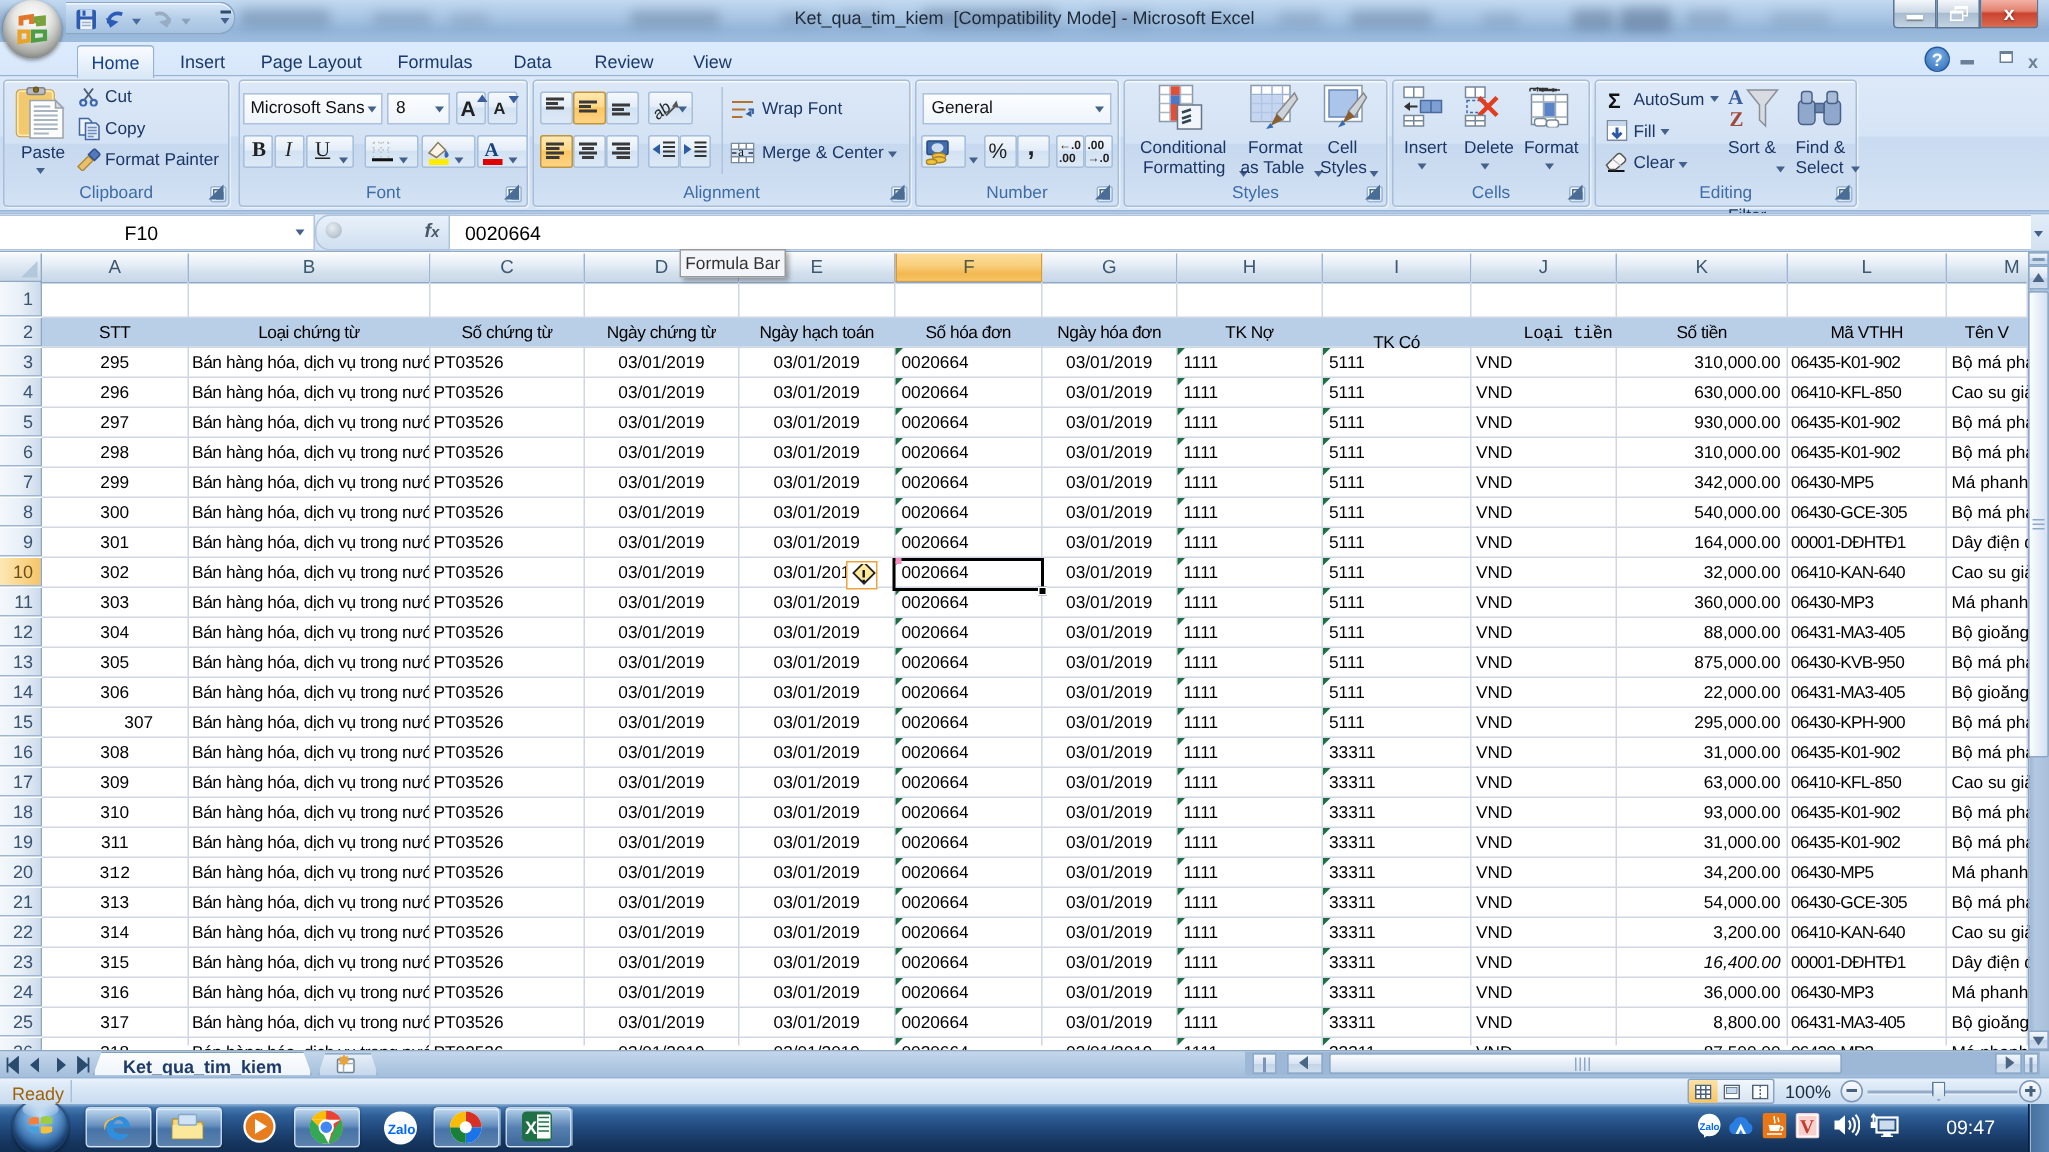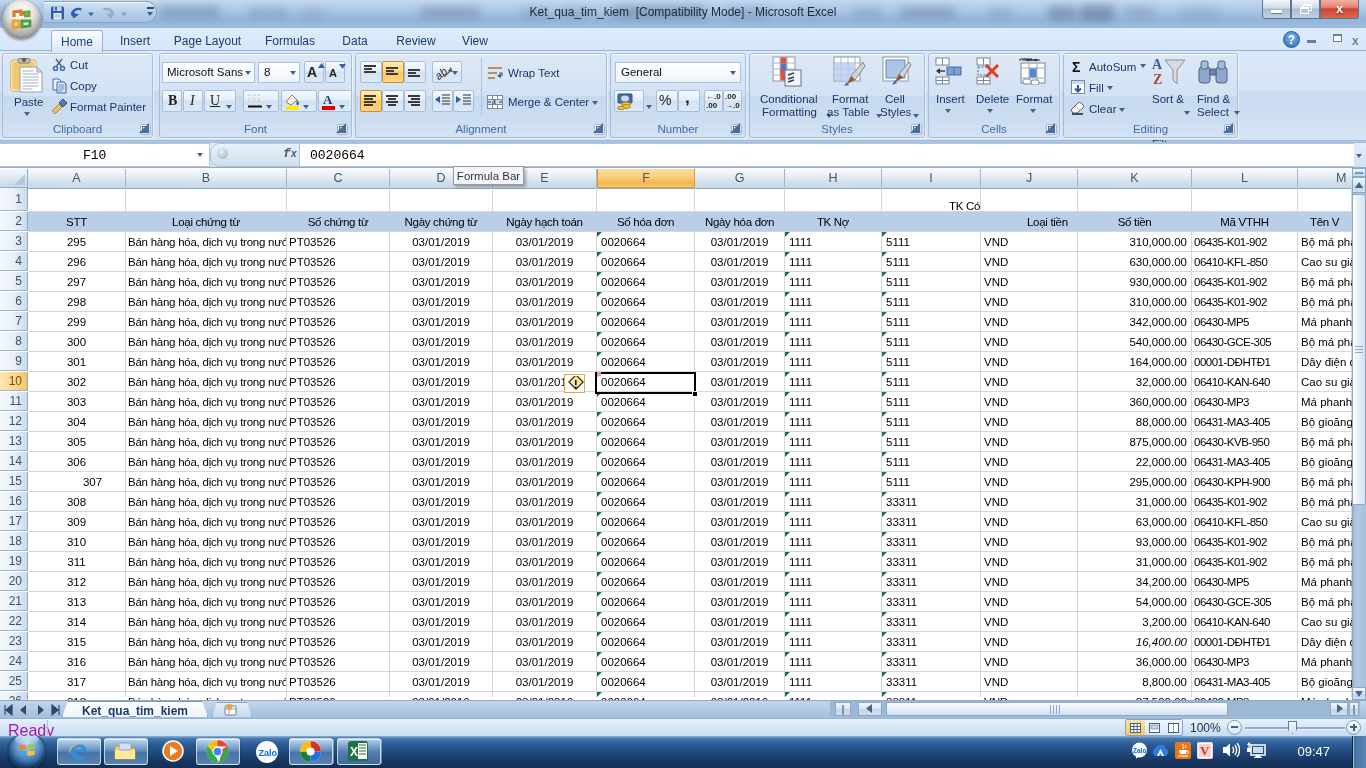--- a/index.html
+++ b/index.html
@@ -49,21 +49,21 @@
  background:linear-gradient(180deg,#f5f9fd 0%,#e4edf8 45%,#d3e2f2 50%,#dde9f6 100%);}
 .sel-orange{background:linear-gradient(180deg,#ffe8b0 0%,#ffd988 45%,#fbc761 50%,#fdd385 100%)!important;
  border:1px solid #c29433!important;}
 .alnicon{position:absolute;}
 .alnicon i{position:absolute;height:1.5px;background:#3a3a3a;}
 
 #fbar{left:0;top:142px;width:1366px;height:26px;background:linear-gradient(180deg,#e3edf9,#d2e1f1);border-top:1px solid #a5bdd9;border-bottom:1px solid #90abc8;}
 #namebox{left:0;top:143px;width:210px;height:24px;background:#fff;border:1px solid #b0c4dd;border-left:none;}
 #fxpill{left:210px;top:143px;width:90px;height:24px;background:linear-gradient(180deg,#e9f1fa,#cfdff0);border:1px solid #b0c4dd;border-radius:10px 0 0 10px;}
 #ffield{left:300px;top:143px;width:1054px;height:24px;background:#fff;border-top:1px solid #b0c4dd;border-bottom:1px solid #b0c4dd;}
-.serif{font-family:Liberation Mono, monospace;}
+.serif{font-family:Liberation Sans, sans-serif;}
 
 #grid{left:0;top:168px;width:1366px;height:532px;background:#fff;overflow:hidden;}
 .colhdr{position:absolute;top:1px;height:19px;background:linear-gradient(180deg,#f9fbfd 0%,#e5edf6 40%,#d2dfec 70%,#c8d7e8 100%);
  border-right:1px solid #9eb6d3;text-align:center;font-size:12.5px;color:#3d5871;line-height:19px;}
 .colhdr-f{background:linear-gradient(180deg,#fbdd9b 0%,#f9cf7c 45%,#f3b750 75%,#f6c468 100%);
  border:1px solid #d89b3a;border-top:none;color:#50593f;}
 .rowhdr{position:absolute;left:0;width:28px;background:linear-gradient(90deg,#f4f8fc 0%,#e9f0f8 50%,#d5e1ee 85%,#cbd9e9 100%);
  border-bottom:1px solid #9eb6d3;border-right:1px solid #8fa9c5;font-size:12px;color:#39536f;
  text-align:right;padding-right:5px;}
 .rowhdr-sel{background:linear-gradient(90deg,#fde7b4 0%,#fbd78f 50%,#f6c469 100%);color:#6b4f1d;}
@@ -320,21 +320,21 @@
 <svg class="abs" style="left:456px;top:93px;" width="16" height="16" viewBox="0 0 16 16">
 <path d="M7 2h8M7 5h8M7 8h8M7 11h8" stroke="#333" stroke-width="1.2"></path>
 <path d="M5 6.5 L0 3 L0 10 Z" fill="#2c5d9e"></path>
     </svg>
 <div class="abs" style="left:481px;top:58px;width:1px;height:58px;background:#aec4dd;"></div>
 <svg class="abs" style="left:487px;top:66px;" width="16" height="14" viewBox="0 0 16 14">
 <path d="M1 2h14M1 7h9M1 12h7" stroke="#b5722e" stroke-width="1.4"></path>
 <path d="M12 7 L15 7 L15 10" stroke="#355e9e" stroke-width="1.2" fill="none"></path>
 <path d="M12 12 L16 9.5 L16 14 Z" fill="#355e9e" transform="translate(-2 -2)"></path>
 </svg>
-    <div class="rbtn-lbl" style="left:508px;top:67px;">Wrap Text</div>
+    <div class="rbtn-lbl" style="left:508px;top:67px;">Wrap Font</div>
 <svg class="abs" style="left:487px;top:95px;" width="16" height="14" viewBox="0 0 16 14">
 <rect x="0.5" y="0.5" width="15" height="13" fill="#fff" stroke="#7a8ba0"></rect>
 <path d="M0 4.5 h16 M0 9.5 h16 M5.5 0 v4 M10.5 0 v4 M5.5 10 v4 M10.5 10 v4" stroke="#7a8ba0"></path>
 <rect x="1" y="5" width="14" height="4" fill="#cfe0f4"></rect>
 <text x="5" y="8.8" font-size="9" fill="#111" font-family="Liberation Serif">a</text>
 <path d="M1 7 L4 7 M12 7 L15 7" stroke="#333"></path>
 </svg>
     <div class="rbtn-lbl" style="left:508px;top:96px;">Merge &amp; Center</div>
 <div class="darrb abs" style="left:592px;top:101px;"></div>
 <div class="combo abs" style="left:615px;top:62px;width:126px;height:21px;line-height:19px;padding-left:5px;">General<span style="position:absolute;right:4px;top:8px;" class="darr"></span></div>
@@ -553,22 +553,22 @@
 <div class="abs" style="left:28px;top:523px;width:1324px;height:1px;background:#d0d7e3;"></div>
 <div class="row2band abs" style="left:28px;top:44px;width:1324px;height:19px;"></div>
 <div class="cell abs" style="left:28px;top:44px;width:97px;height:19px;line-height:21px;text-align:center;letter-spacing:-0.3px;">STT</div>
 <div class="cell abs" style="left:126px;top:44px;width:160px;height:19px;line-height:21px;text-align:center;letter-spacing:-0.3px;">Loại chứng từ</div>
 <div class="cell abs" style="left:287px;top:44px;width:102px;height:19px;line-height:21px;text-align:center;letter-spacing:-0.3px;">Số chứng từ</div>
 <div class="cell abs" style="left:390px;top:44px;width:102px;height:19px;line-height:21px;text-align:center;letter-spacing:-0.3px;">Ngày chứng từ</div>
 <div class="cell abs" style="left:493px;top:44px;width:103px;height:19px;line-height:21px;text-align:center;letter-spacing:-0.3px;">Ngày hạch toán</div>
 <div class="cell abs" style="left:597px;top:44px;width:97px;height:19px;line-height:21px;text-align:center;letter-spacing:-0.3px;">Số hóa đơn</div>
 <div class="cell abs" style="left:695px;top:44px;width:89px;height:19px;line-height:21px;text-align:center;letter-spacing:-0.3px;">Ngày hóa đơn</div>
 <div class="cell abs" style="left:785px;top:44px;width:96px;height:19px;line-height:21px;text-align:center;letter-spacing:-0.3px;">TK Nợ</div>
-<div class="cell abs" style="left:882px;top:28px;width:98px;height:19px;line-height:21px;text-align:right;letter-spacing:-0.3px;">TK Có</div>
-<div class="cell abs" style="left:1027px;top:44px;width:96px;height:19px;line-height:21px;text-align:left;letter-spacing:-0.3px;">Loại tiền</div>
+<div class="cell abs" style="left:882px;top:51px;width:98px;height:19px;line-height:21px;text-align:center;letter-spacing:-0.3px;">TK Có</div>
+<div class="cell abs" style="left:979px;top:44px;width:96px;height:19px;line-height:21px;text-align:right;letter-spacing:-0.3px;font-family:Liberation Mono, monospace;">Loại tiền</div>
 <div class="cell abs" style="left:1078px;top:44px;width:113px;height:19px;line-height:21px;text-align:center;letter-spacing:-0.3px;">Số tiền</div>
 <div class="cell abs" style="left:1192px;top:44px;width:105px;height:19px;line-height:21px;text-align:center;letter-spacing:-0.3px;">Mã VTHH</div>
 <div class="cell abs" style="left:1298px;top:44px;width:53px;height:19px;line-height:21px;text-align:center;letter-spacing:-0.3px;">Tên V</div>
 <div class="cell abs" style="left:28px;top:64px;width:97px;height:19px;line-height:21px;text-align:center;">295</div>
 <div class="cell abs" style="left:126px;top:64px;width:160px;height:19px;line-height:21px;padding-left:2px;"><span style="letter-spacing:-0.25px;">Bán hàng hóa, dịch vụ trong nước</span></div>
 <div class="cell abs" style="left:287px;top:64px;width:102px;height:19px;line-height:21px;padding-left:2px;">PT03526</div>
 <div class="cell abs" style="left:390px;top:64px;width:102px;height:19px;line-height:21px;text-align:center;">03/01/2019</div>
 <div class="cell abs" style="left:493px;top:64px;width:103px;height:19px;line-height:21px;text-align:center;">03/01/2019</div>
 <div class="cell abs" style="left:597px;top:64px;width:97px;height:19px;line-height:21px;padding-left:4px;">0020664</div>
 <div class="cell abs" style="left:695px;top:64px;width:89px;height:19px;line-height:21px;text-align:center;">03/01/2019</div>
@@ -830,21 +830,21 @@
 <div class="cell abs" style="left:695px;top:384px;width:89px;height:19px;line-height:21px;text-align:center;">03/01/2019</div>
 <div class="cell abs" style="left:785px;top:384px;width:96px;height:19px;line-height:21px;padding-left:4px;">1111</div>
 <div class="cell abs" style="left:882px;top:384px;width:98px;height:19px;line-height:21px;padding-left:4px;">33311</div>
 <div class="cell abs" style="left:981px;top:384px;width:96px;height:19px;line-height:21px;padding-left:3px;">VND</div>
 <div class="cell abs" style="left:1078px;top:384px;width:113px;height:19px;line-height:21px;text-align:right;padding-right:4px;">31,000.00</div>
 <div class="cell abs" style="left:1192px;top:384px;width:105px;height:19px;line-height:21px;padding-left:2px;"><span style="letter-spacing:-0.5px;">06435-K01-902</span></div>
 <div class="cell abs" style="left:1298px;top:384px;width:66px;height:19px;line-height:21px;padding-left:3px;">Bộ má phanh</div>
 <div class="gtri abs" style="left:597px;top:384px;"></div>
 <div class="gtri abs" style="left:785px;top:384px;"></div>
 <div class="gtri abs" style="left:882px;top:384px;"></div>
-<div class="cell abs" style="left:28px;top:404px;width:97px;height:19px;line-height:21px;text-align:center;">312</div>
+<div class="cell abs" style="left:28px;top:404px;width:97px;height:19px;line-height:21px;text-align:center;font-family:Liberation Mono, monospace;">312</div>
 <div class="cell abs" style="left:126px;top:404px;width:160px;height:19px;line-height:21px;padding-left:2px;"><span style="letter-spacing:-0.25px;">Bán hàng hóa, dịch vụ trong nước</span></div>
 <div class="cell abs" style="left:287px;top:404px;width:102px;height:19px;line-height:21px;padding-left:2px;">PT03526</div>
 <div class="cell abs" style="left:390px;top:404px;width:102px;height:19px;line-height:21px;text-align:center;">03/01/2019</div>
 <div class="cell abs" style="left:493px;top:404px;width:103px;height:19px;line-height:21px;text-align:center;">03/01/2019</div>
 <div class="cell abs" style="left:597px;top:404px;width:97px;height:19px;line-height:21px;padding-left:4px;">0020664</div>
 <div class="cell abs" style="left:695px;top:404px;width:89px;height:19px;line-height:21px;text-align:center;">03/01/2019</div>
 <div class="cell abs" style="left:785px;top:404px;width:96px;height:19px;line-height:21px;padding-left:4px;">1111</div>
 <div class="cell abs" style="left:882px;top:404px;width:98px;height:19px;line-height:21px;padding-left:4px;">33311</div>
 <div class="cell abs" style="left:981px;top:404px;width:96px;height:19px;line-height:21px;padding-left:3px;">VND</div>
 <div class="cell abs" style="left:1078px;top:404px;width:113px;height:19px;line-height:21px;text-align:right;padding-right:4px;">34,200.00</div>
@@ -1009,21 +1009,21 @@
 <div class="abs" style="left:1056px;top:705px;width:1px;height:9px;background:#8da9c9;"></div>
 <div class="abs" style="left:1059px;top:705px;width:1px;height:9px;background:#8da9c9;"></div>
 <div class="scrollbtn abs" style="left:1330px;top:702px;width:18px;height:14px;"></div>
 <svg class="abs" style="left:1337px;top:704px;" width="6" height="9">
       <path d="M0 0 L6 4.5 L0 9 Z" fill="#4a6585"></path>
     </svg>
 <div class="scrollbtn abs" style="left:1349px;top:702px;width:10px;height:14px;">
       <div style="margin:2px auto 0;width:2px;height:10px;background:#7a95b5;"></div>
     </div>
 <div id="statusbar" class="abs"></div>
-<div class="abs" style="left:8px;top:722px;font-size:16px;color:#a21caf;">Ready</div>
+<div class="abs" style="left:8px;top:722px;font-size:12px;color:#a16207;">Ready</div>
 <div class="abs" style="left:47px;top:720px;width:1px;height:15px;background:#aabfd8;"></div>
 <div class="abs" style="left:1125px;top:719px;width:58px;height:17px;border:1px solid #8aa5c4;border-radius:2px;background:linear-gradient(180deg,#f2f7fc,#d8e4f1);"></div>
 <div class="abs" style="left:1126px;top:720px;width:19px;height:15px;background:linear-gradient(180deg,#fde3a7,#f9c65e);border-radius:2px 0 0 2px;"></div>
 <svg class="abs" style="left:1130px;top:723px;" width="11" height="10" viewBox="0 0 11 10">
 <rect x="0.5" y="0.5" width="10" height="9" fill="#fff" stroke="#4a617e"></rect>
 <path d="M0.5 3.5h10M0.5 6.5h10M3.8 0.5v9M7.2 0.5v9" stroke="#4a617e"></path>
     </svg>
 <svg class="abs" style="left:1149px;top:723px;" width="11" height="10" viewBox="0 0 11 10">
 <rect x="0.5" y="0.5" width="10" height="9" fill="#fff" stroke="#4a617e"></rect>
 <rect x="2" y="2" width="7" height="4" fill="#c8d8ec" stroke="#4a617e" stroke-width=".5"></rect>

